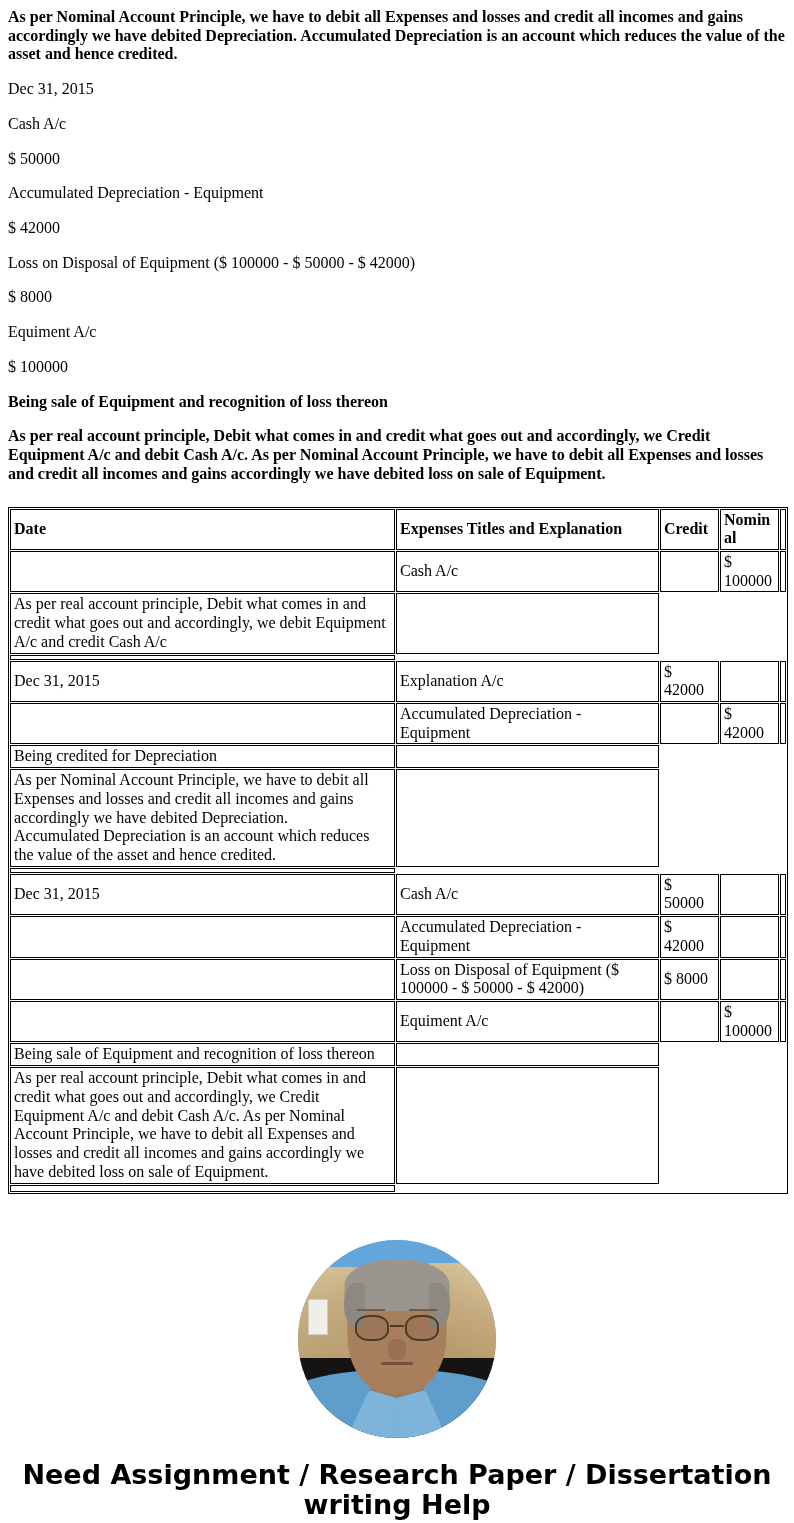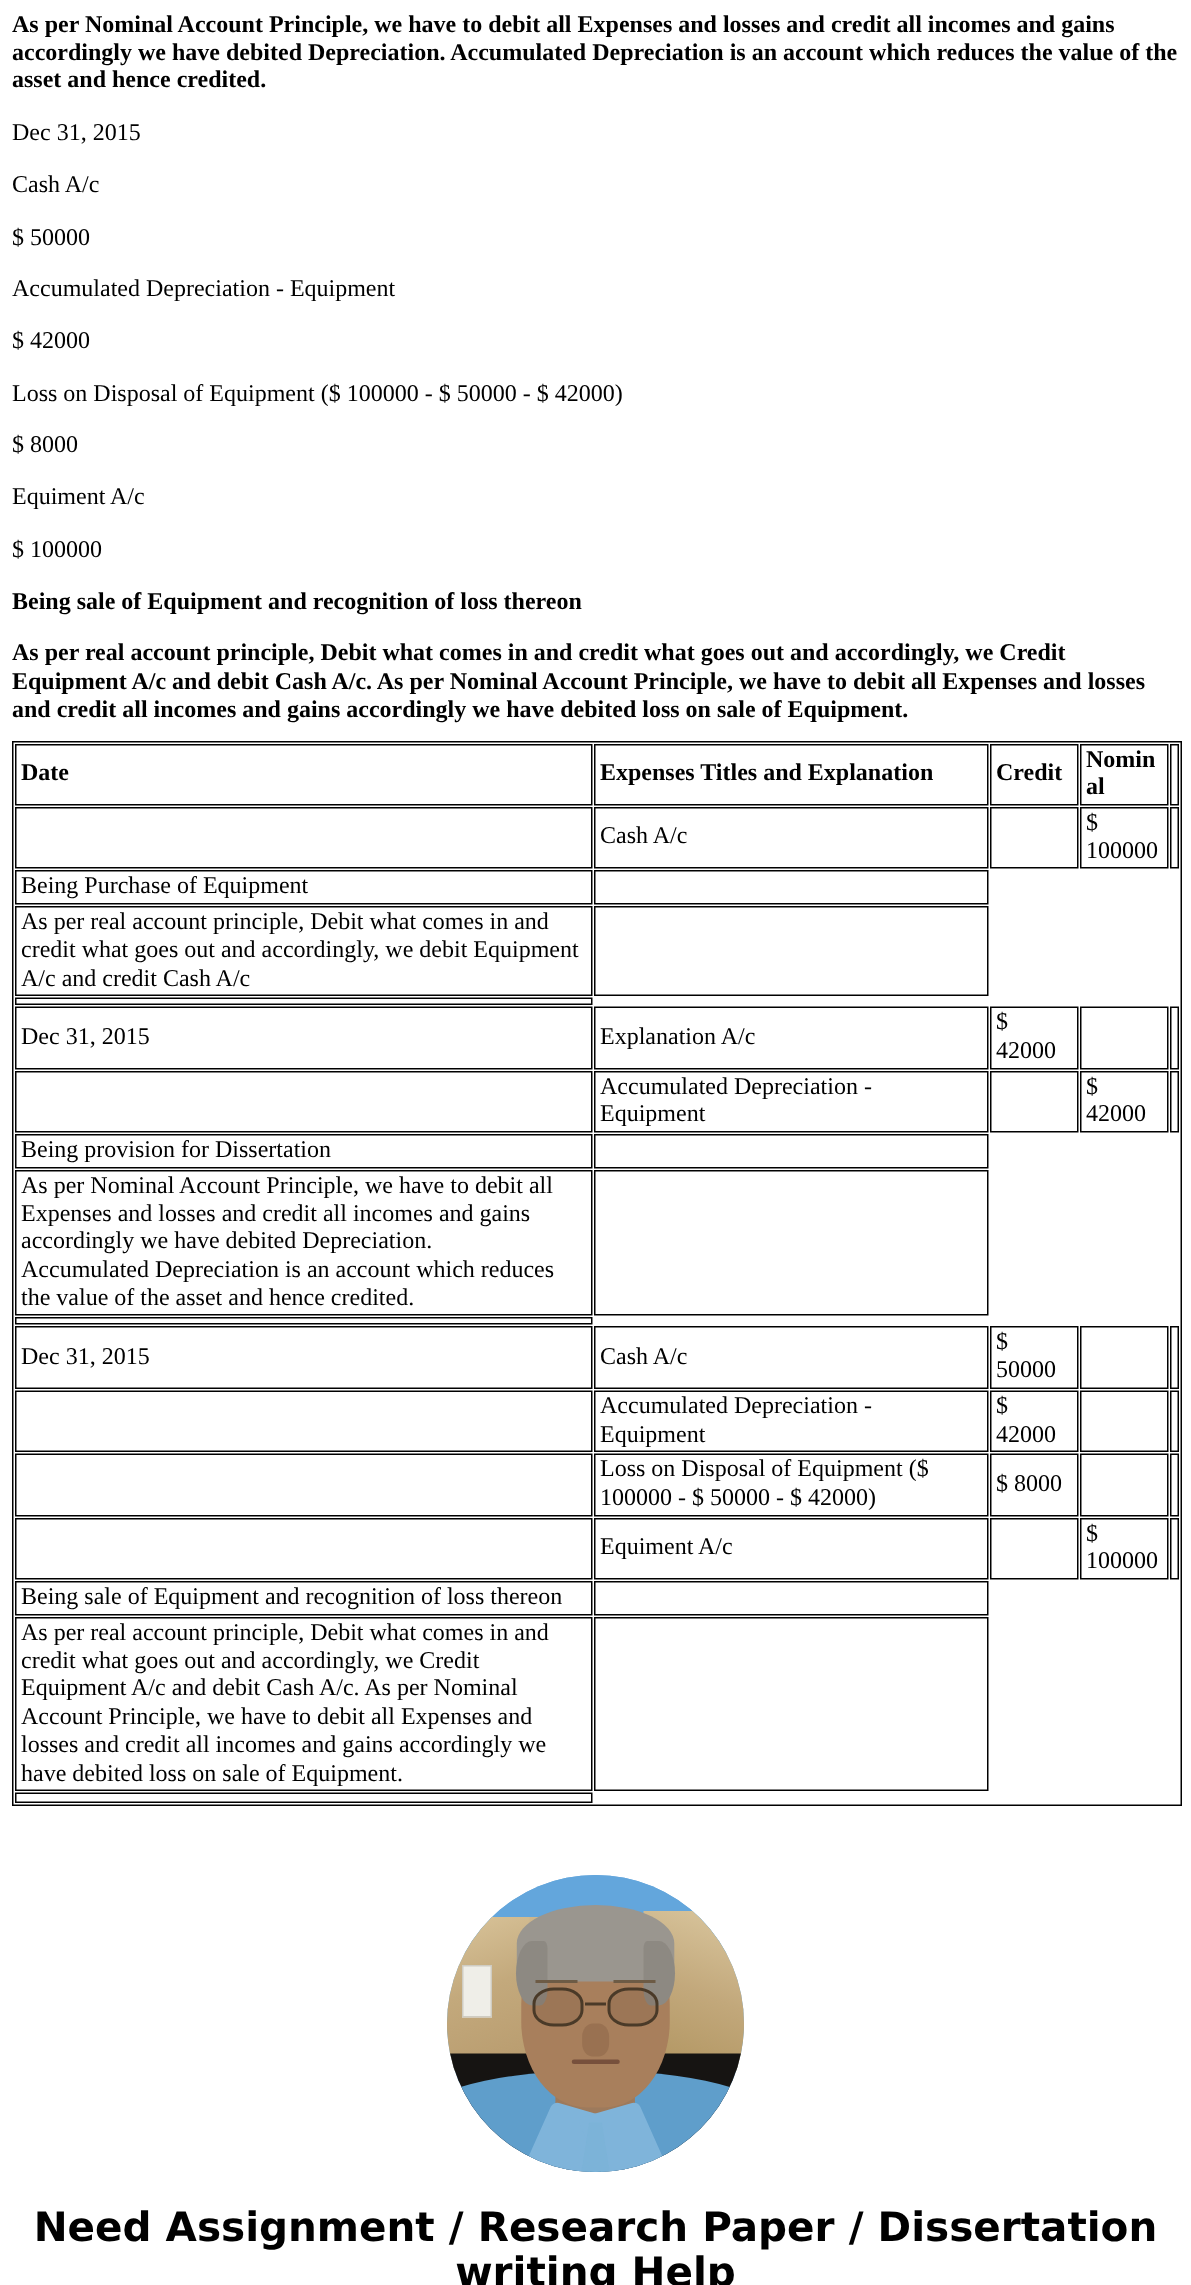--- a/index.html
+++ b/index.html
@@ -33,20 +33,21 @@
     padding: 2px 0 8px 0;
   }
   table.journal {
     width: 776px;
     border-collapse: separate;
     border-spacing: 1px;
     border: 1px solid #000000;
     font-size: 16px;
     line-height: 1.17;
     table-layout: fixed;
+    margin-top: 13px;
   }
   table.journal td, table.journal th {
     border: 1px solid #000000;
     padding: 1px 3px 1px 3px;
     vertical-align: middle;
     text-align: left;
     font-weight: normal;
     overflow-wrap: break-word;
   }
   table.journal th {
@@ -245,27 +246,20 @@
       </thead>
       <tbody id="journal-body">
           <tr>
             <td></td>
             <td>Cash A/c</td>
             <td></td>
             <td>$ 100000</td>
             <td></td>
           </tr>
           <tr>
-            <td class="b">Being Purchase of Equipment</td>
-            <td></td>
-            <td class="noborder"></td>
-            <td class="noborder"></td>
-            <td class="noborder"></td>
-          </tr>
-          <tr>
             <td class="b">As per real account principle, Debit what comes in and credit what goes out and accordingly, we debit Equipment A/c and credit Cash A/c</td>
             <td></td>
             <td class="noborder"></td>
             <td class="noborder"></td>
             <td class="noborder"></td>
           </tr>
           <tr class="sep">
             <td></td>
             <td class="blank"></td>
             <td class="blank"></td>
@@ -280,21 +274,21 @@
             <td></td>
           </tr>
           <tr>
             <td></td>
             <td>Accumulated Depreciation - Equipment</td>
             <td></td>
             <td>$ 42000</td>
             <td></td>
           </tr>
           <tr>
-            <td class="b">Being provision for Dissertation</td>
+            <td class="b">Being credited for Depreciation</td>
             <td></td>
             <td class="noborder"></td>
             <td class="noborder"></td>
             <td class="noborder"></td>
           </tr>
           <tr>
             <td class="b multiline">As per Nominal Account Principle, we have to debit all Expenses and losses and credit all incomes and gains accordingly we have debited Depreciation.
 Accumulated Depreciation is an account which reduces the value of the asset and hence credited.</td>
             <td></td>
             <td class="noborder"></td>

